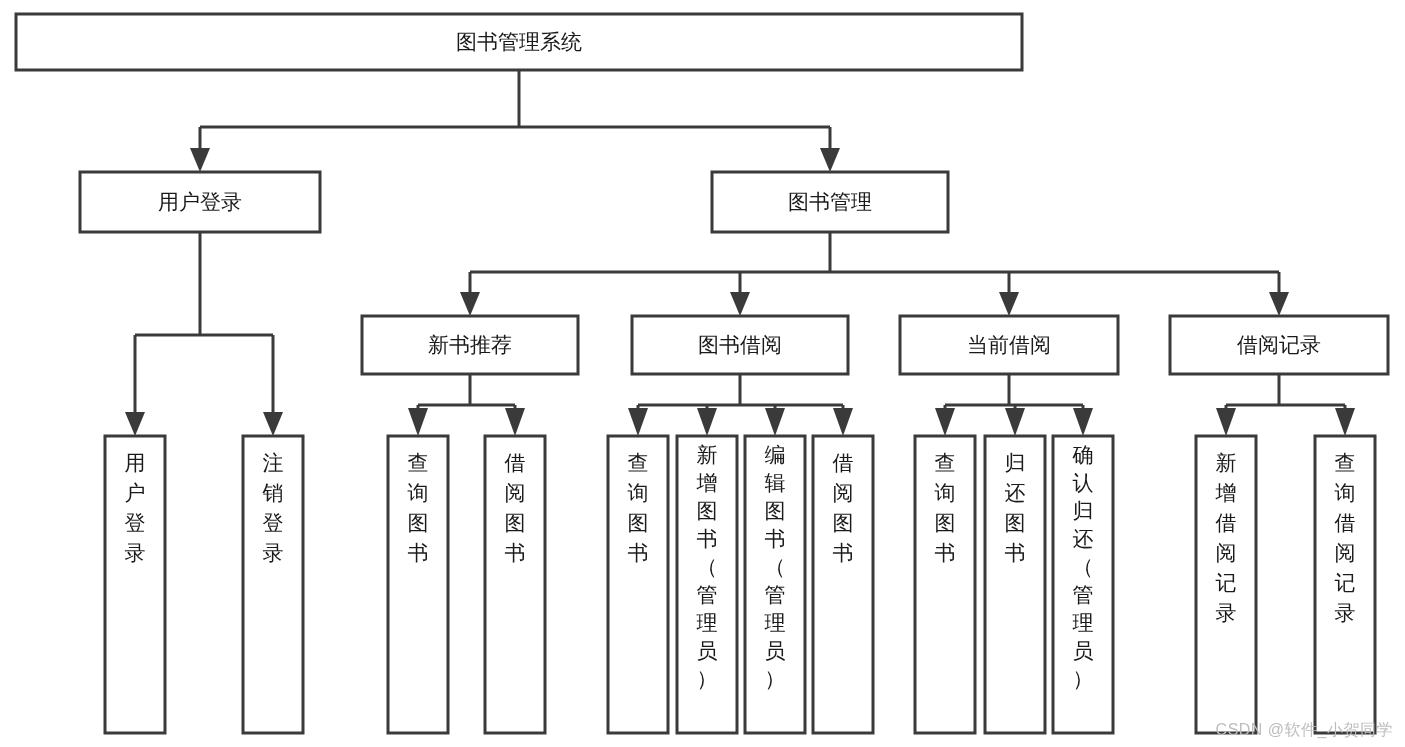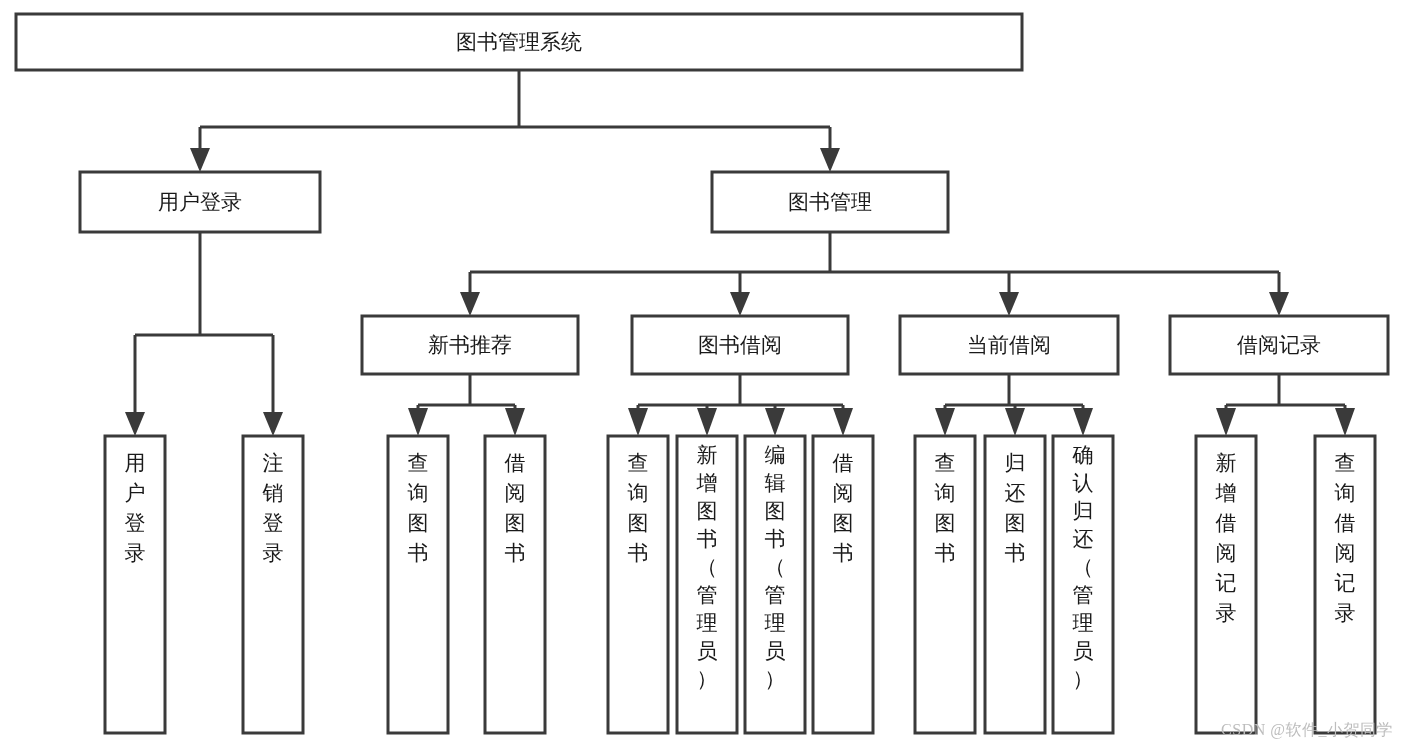--- a/index.html
+++ b/index.html
@@ -52,21 +52,21 @@
     fill: #1a1a1a;
     font-family: "Liberation Sans", "DejaVu Sans", sans-serif;
     font-size: 21px;
     text-anchor: middle;
   }
   .watermark-text {
     position: absolute;
     right: 12px;
     bottom: 6px;
     color: #bdbdbd;
-    font-family: Liberation Serif, serif;
+    font-family: Liberation Sans, sans-serif;
     font-size: 16px;
     letter-spacing: 0.5px;
     white-space: nowrap;
     user-select: none;
   }
 </style>
 </head>
 <body>
 
 <div id="diagram-root">

